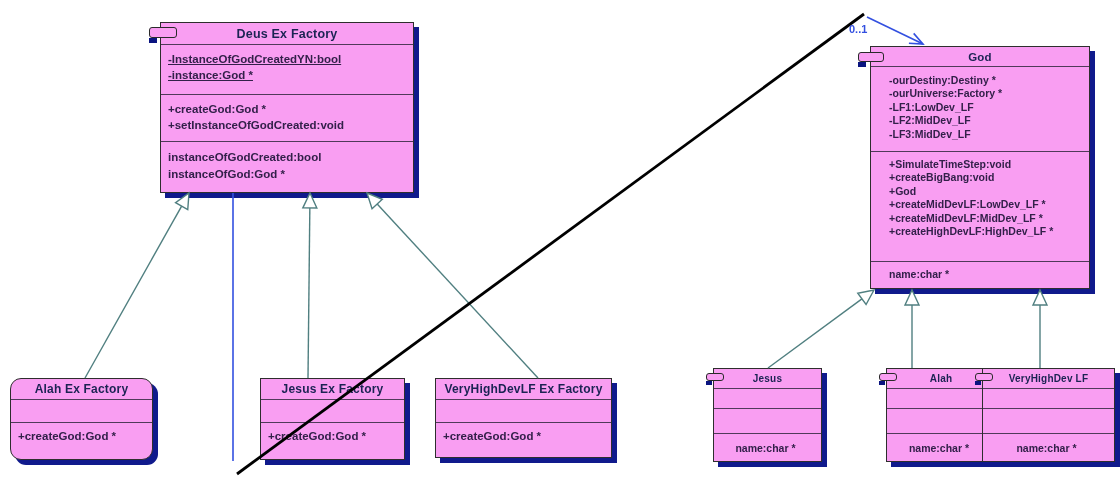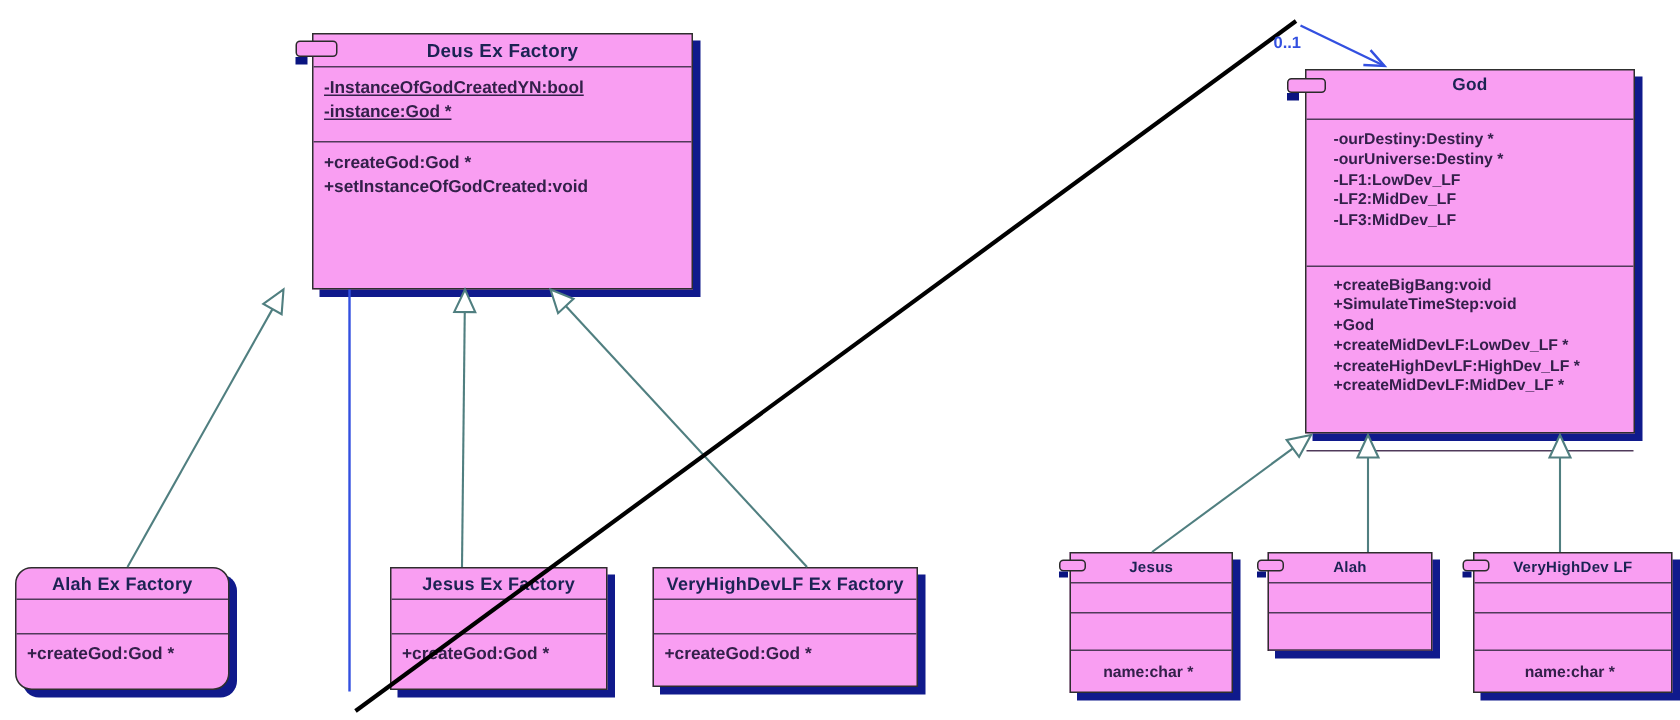--- a/index.html
+++ b/index.html
@@ -70,54 +70,58 @@
 
   #lines{position:absolute;left:0;top:0;z-index:10;pointer-events:none;}
   .mult{position:absolute;font-weight:bold;font-size:11px;z-index:11;
         color:#3350e0;}
 </style>
 </head>
 <body>
 
 <div id="canvas">
 
-  <div class="uml-class c-deus" style="left:160px;top:22px;width:254px;height:171px;margin-left:48px;">
+  <div class="uml-class c-deus" style="left:160px;top:22px;width:254px;height:171px;">
     <div class="tabicon">
         <i class="sq"></i>
       </div>
     <div class="title">Deus Ex Factory</div>
     <div class="sec sec-a">
         <div class="member static">-InstanceOfGodCreatedYN:bool</div>
         <div class="member static">-instance:God *</div>
       </div>
     <div class="sec sec-m">
         <div class="member">+createGod:God *</div>
         <div class="member">+setInstanceOfGodCreated:void</div>
       </div>
-  </div>
-
-  <div class="uml-class c-god" style="left:870px;top:46px;width:220px;height:243px;gap:13px;">
+    <div class="sec sec-p">
+        <div class="member">instanceOfGodCreated:bool</div>
+        <div class="member">instanceOfGod:God *</div>
+      </div>
+  </div>
+
+  <div class="uml-class c-god" style="left:870px;top:46px;width:220px;height:243px;">
     <div class="tabicon">
         <i class="sq"></i>
       </div>
     <div class="title">God</div>
     <div class="sec sec-a">
         <div class="member">-ourDestiny:Destiny *</div>
-        <div class="member">-ourUniverse:Destiny *</div>
+        <div class="member">-ourUniverse:Factory *</div>
         <div class="member">-LF1:LowDev_LF</div>
         <div class="member">-LF2:MidDev_LF</div>
         <div class="member">-LF3:MidDev_LF</div>
       </div>
     <div class="sec sec-m">
+        <div class="member">+SimulateTimeStep:void</div>
         <div class="member">+createBigBang:void</div>
-        <div class="member">+SimulateTimeStep:void</div>
         <div class="member">+God</div>
         <div class="member">+createMidDevLF:LowDev_LF *</div>
+        <div class="member">+createMidDevLF:MidDev_LF *</div>
         <div class="member">+createHighDevLF:HighDev_LF *</div>
-        <div class="member">+createMidDevLF:MidDev_LF *</div>
       </div>
     <div class="sec sec-p">
         <div class="member">name:char *</div>
       </div>
   </div>
 
   <div class="uml-class c-fac" style="left:10px;top:378px;width:143px;height:82px;border-radius:11px;">
     <div class="title">Alah Ex Factory</div>
     <div class="sec sec-a"></div>
     <div class="sec sec-m">
@@ -146,21 +150,21 @@
         <i class="sq"></i>
       </div>
     <div class="title">Jesus</div>
     <div class="sec sec-a"></div>
     <div class="sec sec-b"></div>
     <div class="sec sec-p">
         <div class="member">name:char *</div>
       </div>
   </div>
 
-  <div class="uml-class c-sg" style="left:845px;top:368px;width:110px;height:66px;">
+  <div class="uml-class c-sg" style="left:886px;top:368px;width:110px;height:94px;">
     <div class="tabicon">
         <i class="sq"></i>
       </div>
     <div class="title">Alah</div>
     <div class="sec sec-a"></div>
     <div class="sec sec-b"></div>
     <div class="sec sec-p">
         <div class="member">name:char *</div>
       </div>
   </div>

